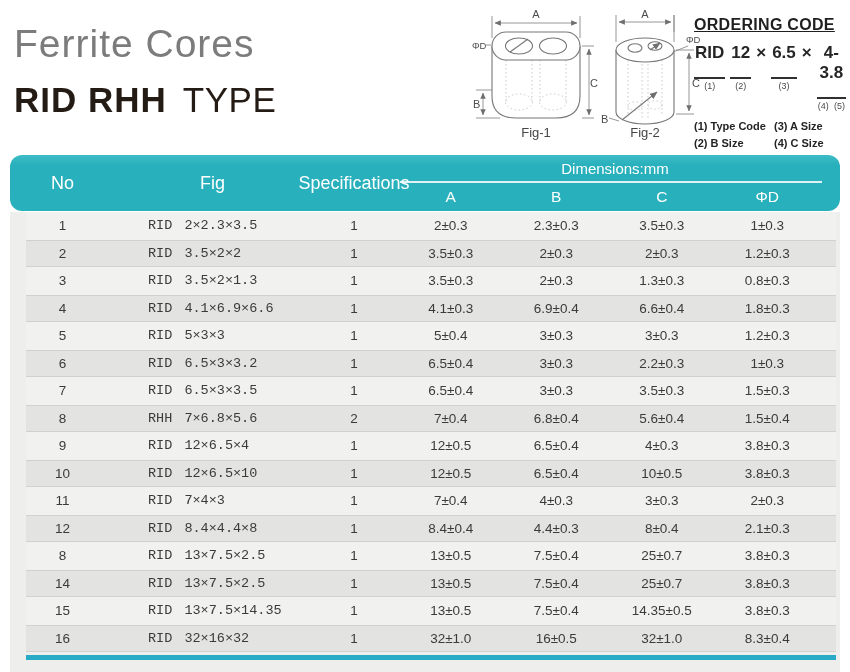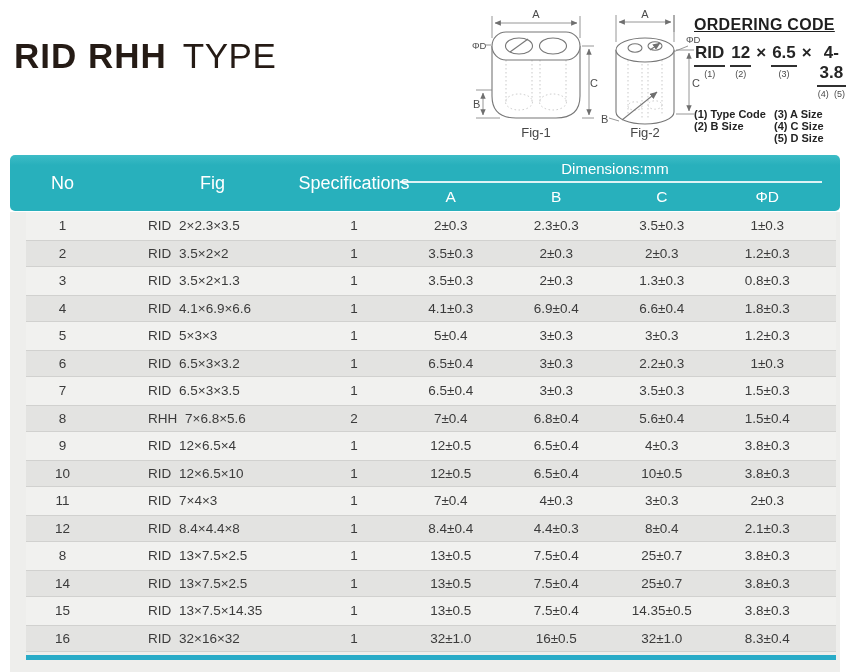--- a/index.html
+++ b/index.html
@@ -24,62 +24,63 @@
   .dim-txt { font-size:11px; fill:#4d4d4d; }
   .dim-txt-sm { font-size:9.5px; fill:#4d4d4d; }
   .fig-label { font-size:13px; fill:#464646; }
 
   
   .ordering { position:absolute; left:694px; top:16px; width:152px; color:#1f1f1f; }
   .oc-heading { font-size:16px; font-weight:700; letter-spacing:0.3px;text-decoration:underline; }
   .oc-code { margin-top:9px; display:flex; align-items:flex-start; gap:5px;
     font-size:17px; font-weight:600; color:#252525; }
   .oc-unit { text-align:center; }
-  .oc-unit .t { display:block; border-bottom:2px solid #303030; padding:0 1px 2px; }
+  .oc-unit .t { display:block; border-bottom:2px solid #303030; padding:0 1px 14px; }
   .oc-x { padding-top:0px; }
   .oc-tag { display:block; font-size:9px; color:#4a4a4a; margin-top:2px; font-weight:400; }
   .oc-tag-pair { display:flex; justify-content:space-between; font-size:9px; color:#4a4a4a;
     margin-top:2px; font-weight:400; padding:0 1px; }
   .oc-legend { margin-top:9px; display:grid; grid-template-columns:80px 72px;
-    font-size:11px; font-weight:700; color:#242424; }
+    row-gap:5px; font-size:11px; font-weight:700; color:#242424; }
 
   
   .thead { position:absolute; left:10px; top:155px; width:830px; height:56px;
     background:linear-gradient(180deg,#3dbcc6 0%,#28b0bc 18%,#28b0bc 100%);
-    border-radius:5px; color:#ffffff;
+    border-radius:12px; color:#ffffff;
     display:grid; grid-template-columns:105px 195px 88px 1fr; }
   .th { display:flex; align-items:center; justify-content:center; font-size:18px; }
   .th-dims { display:flex; flex-direction:column; }
   .dims-title { height:26px; display:flex; align-items:center; justify-content:center;
     font-size:15px; padding-right:8px; }
   .dims-line { height:2px; background:rgba(255,255,255,0.85); margin-right:18px; margin-left:2px; }
   .dims-cols { flex:1; display:grid; grid-template-columns:repeat(4,1fr);
     padding-right:20px; align-items:center; text-align:center; font-size:15.5px; }
 
   
   .tbody { position:absolute; left:10px; top:212px; width:830px; height:460px;
     background:#eeeeec; }
   .t-row { position:relative; height:27.5px; }
   .row-bg { position:absolute; left:16px; right:4px; top:0; bottom:0; background:#f1f1ef; }
   .t-row.even .row-bg { background:#e3e3e1;
     border-top:1px solid #d1d1cf; border-bottom:1px solid #d1d1cf; }
   .cells { position:relative; height:100%; display:grid;
     grid-template-columns:105px 195px 88px 1fr 1fr 1fr 1fr;
     padding-right:20px; align-items:center; text-align:center;
     font-size:13.5px; color:#3b3b3b; }
-  .cells .c1 { text-align:left; padding-left:33px; word-spacing:4px; }
+  .cells .c1 { text-align:left; padding-left:33px; word-spacing:4px;font-family:Liberation Mono, monospace; }
   .bottom-bar { position:absolute; left:16px; right:4px; top:443px; height:5px;
     background:#29abc7; }
 </style>
 </head>
 <body>
 
 <div class="page">
 
   <div class="title-block">
+    <div class="title-main">Ferrite Cores</div>
     <div class="title-sub">
       <span class="bold">RID RHH</span><span class="light">TYPE</span>
     </div>
   </div>
 
   <div class="figures">
     <svg width="128" height="138" viewBox="0 0 128 138">
       <defs>
         <marker id="ar1" markerWidth="7" markerHeight="6" refX="6.5" refY="3" orient="auto-start-reverse">
           <path d="M0,0 L7,3 L0,6 Z" fill="#6f6f6f"></path>

